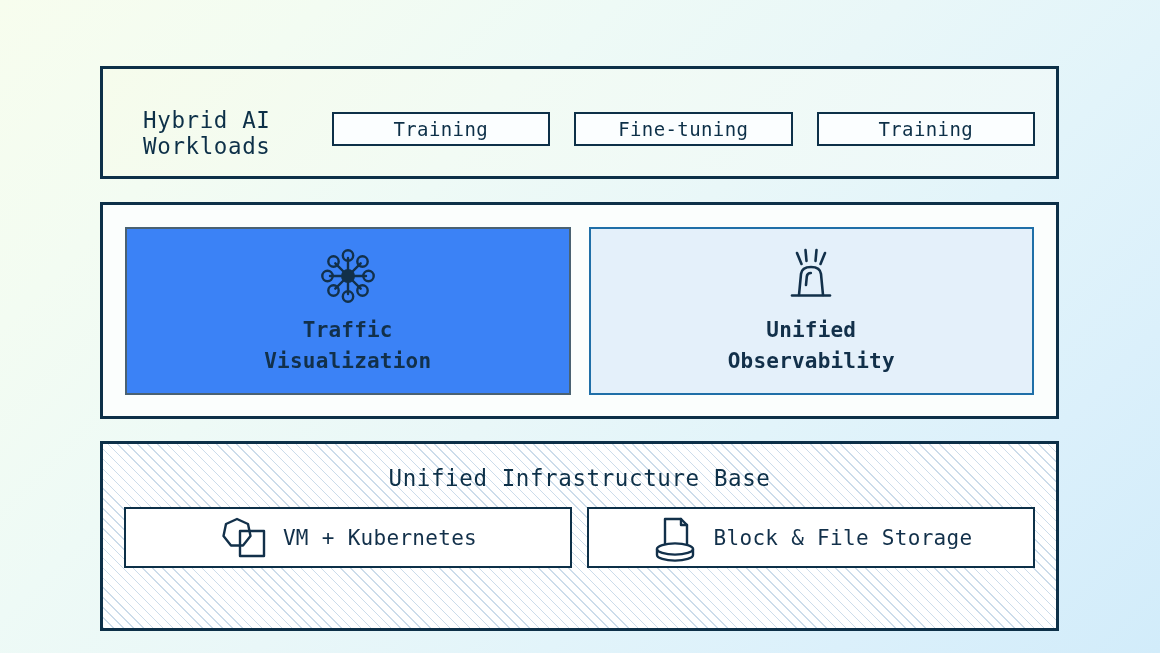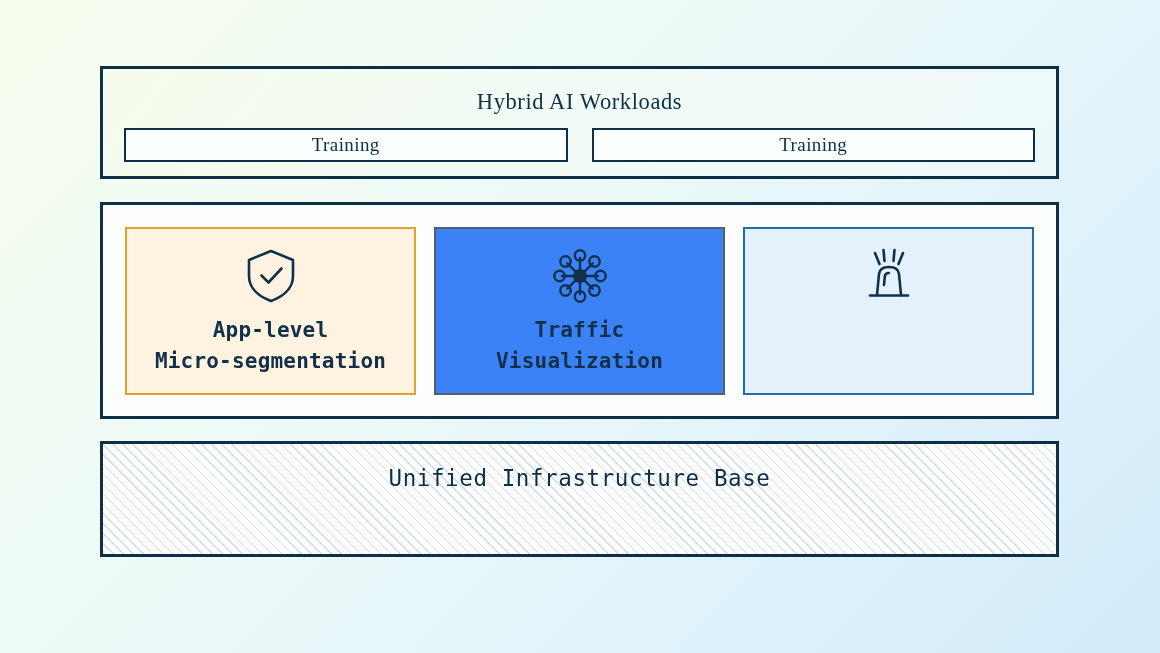--- a/index.html
+++ b/index.html
@@ -38,23 +38,22 @@
   }
 
   
   #panel-workloads {
     left: 100px;
     top: 66px;
     width: 959px;
     height: 113px;
     background: linear-gradient(130deg, #f6fcec 0%, #f2fbf4 40%, #edf8fa 100%);
     display: flex;
-    flex-direction: column;
-    align-items: center;
-    font-family: Liberation Serif, serif;
+    flex-direction: row;
+    align-items: center;
   }
   .panel-title {
     font-size: 22.5px;
     color: #0d3048;
     letter-spacing: 0.6px;
     text-align: center;
   }
   #panel-workloads .panel-title { margin-top: 20px; }
 
   .chip-row {
@@ -125,21 +124,21 @@
     text-align: center;
     letter-spacing: 0.2px;
     white-space: pre-line;
   }
 
   
   #panel-infrastructure {
     left: 100px;
     top: 441px;
     width: 959px;
-    height: 116px;
+    height: 190px;
     background-color: #ffffff;
     background-image: repeating-linear-gradient(
       45deg,
       #ccdcea 0px,
       #ccdcea 1px,
       rgba(255,255,255,0) 1px,
       rgba(255,255,255,0) 7px);
     display: flex;
     flex-direction: column;
     align-items: center;
@@ -179,37 +178,30 @@
 
 <div id="stage">
 
   <section class="panel" id="panel-workloads">
     <div class="panel-title">Hybrid AI Workloads</div>
     <div class="chip-row">
       <div class="chip">
         <span>Training</span>
       </div>
       <div class="chip">
+        <span>Fine-tuning</span>
+      </div>
+      <div class="chip">
         <span>Training</span>
       </div>
     </div>
   </section>
 
   <section class="panel" id="panel-capabilities">
 
-    <div class="card accent-amber">
-      <div class="card-icon">
-        <svg width="56" height="58" viewBox="0 0 56 58" fill="none" stroke="#12304a" stroke-width="2.6" stroke-linecap="round" stroke-linejoin="round">
-          <path d="M28 4 L50 13 V29 C50 42 39 50 28 54 C17 50 6 42 6 29 V13 Z"></path>
-          <path d="M18.5 28.5 L25.5 35.5 L38.5 21.5"></path>
-        </svg>
-      </div>
-      <div class="card-label">App-level
-Micro-segmentation</div>
-    </div>
 
     <div class="card">
       <div class="card-icon">
         <svg width="58" height="58" viewBox="0 0 58 58" fill="none" stroke="#12304a" stroke-width="2.4">
           <g stroke-linecap="round">
             <line x1="29" y1="29" x2="29" y2="11"></line>
             <line x1="29" y1="29" x2="29" y2="47"></line>
             <line x1="29" y1="29" x2="11" y2="29"></line>
             <line x1="29" y1="29" x2="47" y2="29"></line>
             <line x1="29" y1="29" x2="16.3" y2="16.3"></line>
@@ -241,21 +233,50 @@
           <line x1="47" y1="6" x2="42.5" y2="17"></line>
           <line x1="38.5" y1="3" x2="37.5" y2="14"></line>
 
           <path d="M21 48 L23 27 C23.6 22 27 20 33 20 C39 20 42.4 22 43 27 L45 48"></path>
 
           <line x1="14" y1="48.5" x2="52" y2="48.5"></line>
 
           <path d="M28 38 L28.8 29.5 C29.1 27 30.4 26 32.8 26"></path>
         </svg>
       </div>
+      <div class="card-label">Unified
+Observability</div>
     </div>
 
   </section>
 
   <section class="panel" id="panel-infrastructure">
     <div class="panel-title">Unified Infrastructure Base</div>
+    <div class="infra-row">
+
+      <div class="infra-box">
+        <span class="infra-icon">
+          <svg width="50" height="48" viewBox="0 0 50 48" fill="none" stroke="#12304a" stroke-width="2.4" stroke-linejoin="round">
+            <polygon points="18,5 29,10 31.5,22 24,31.5 12,31.5 4.5,22 7,10"></polygon>
+            <rect x="21" y="17" width="24" height="25"></rect>
+          </svg>
+        </span>
+        <span class="infra-label">VM + Kubernetes</span>
+      </div>
+
+      <div class="infra-box">
+        <span class="infra-icon">
+          <svg width="50" height="50" viewBox="0 0 50 50" fill="none" stroke="#12304a" stroke-width="2.4" stroke-linejoin="round" stroke-linecap="round">
+
+            <path d="M15 6 H31 L37 12 V36 H15 Z" fill="#ffffff"></path>
+            <path d="M31 6 V12 H37"></path>
+
+            <ellipse cx="25" cy="36" rx="18" ry="5.6" fill="#ffffff"></ellipse>
+            <path d="M7 36 V42 C7 45.1 15.1 47.6 25 47.6 C34.9 47.6 43 45.1 43 42 V36"></path>
+          </svg>
+        </span>
+        <span class="infra-label">Block &amp; File Storage</span>
+      </div>
+
+    </div>
   </section>
 
 </div>
 
 </body></html>

